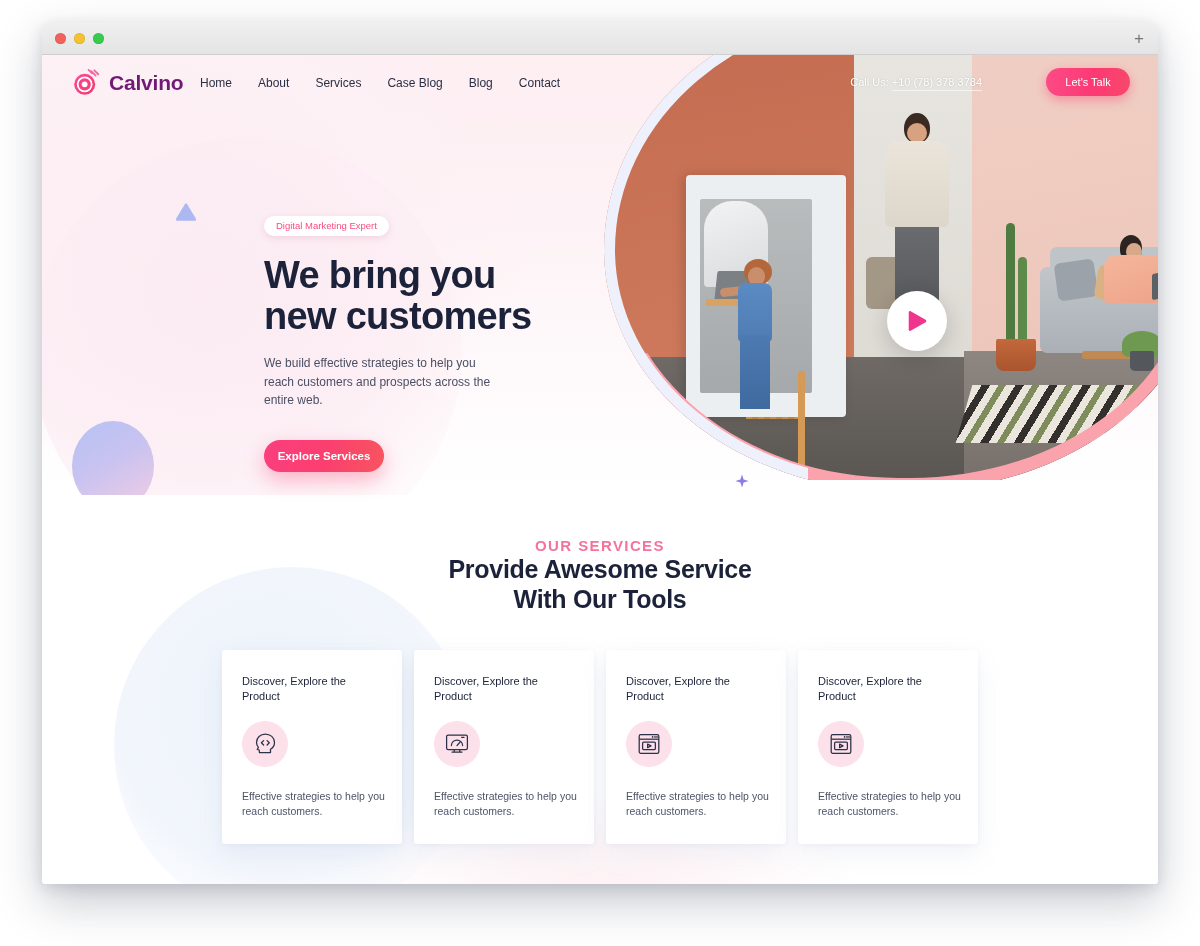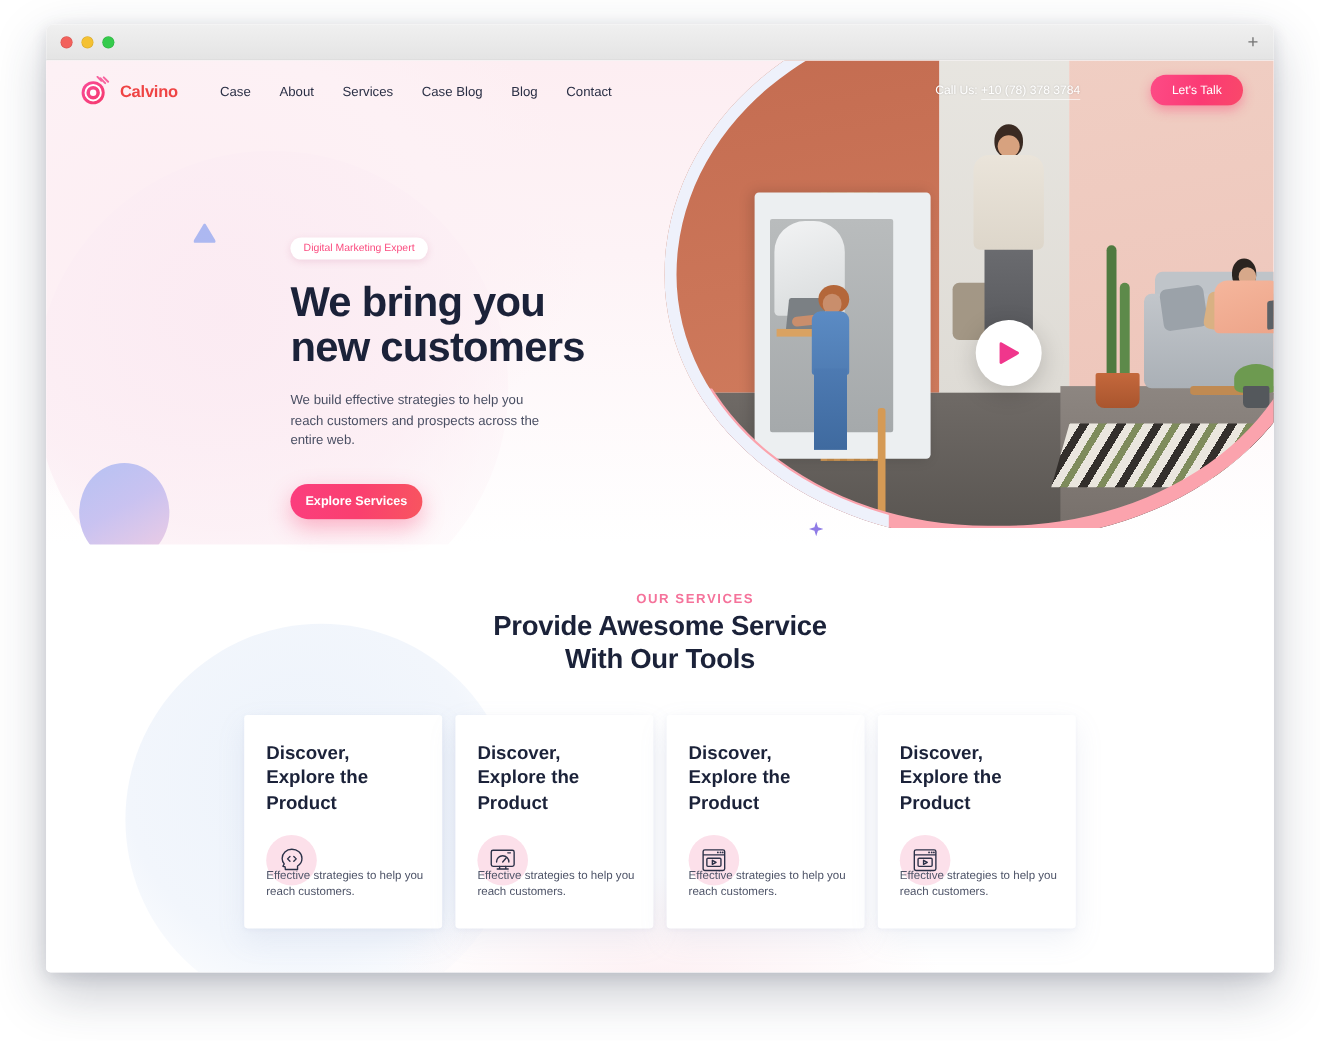--- a/index.html
+++ b/index.html
@@ -101,21 +101,21 @@
 
   
   #site-header {
     position: absolute; left: 0; top: 0;
     width: 1116px; height: 56px;
     display: flex; align-items: center;
     z-index: 20;
   }
   #logo-wrap { position: absolute; left: 30px; top: 14px; display: flex; align-items: center; gap: 9px; }
   #logo-mark { width: 28px; height: 28px; }
-  #logo-text { font-size: 15px; font-weight: 700; color: #ef4444; letter-spacing: -.2px; }
+  #logo-text { font-size: 21px; font-weight: 700; color: #701a75; letter-spacing: -.2px; }
 
   #main-nav { position: absolute; left: 158px; top: 21px; display: flex; gap: 26px; }
   #main-nav a { font-size: 12px; color: #2a2f45; text-decoration: none; white-space: nowrap; }
 
   #call-us {
     position: absolute; right: 176px; top: 21px;
     font-size: 11px; color: #ffffff; white-space: nowrap;
     text-shadow: 0 0 2px rgba(0,0,0,.2);
     text-align: center;
   }
@@ -261,42 +261,42 @@
     width: 356px; height: 356px; border-radius: 50%;
     background: radial-gradient(circle at 45% 40%, #edf3fb 0%, #f2f6fc 55%, rgba(255,255,255,0) 82%);
   }
   #services-bg-pink {
     position: absolute; left: 300px; top: 300px;
     width: 520px; height: 200px; border-radius: 50%;
     background: radial-gradient(ellipse at center, #fdf0f3 0%, rgba(255,255,255,0) 70%);
   }
   #services-eyebrow {
     position: absolute; left: 0; top: 42px; width: 1116px;
-    text-align: center; font-size: 12px; font-weight: 700;
-    letter-spacing: 1.4px; color: #f5739b; margin-left: 32px;
+    text-align: center; font-size: 15px; font-weight: 700;
+    letter-spacing: 1.4px; color: #f5739b;
   }
   #services-title {
     position: absolute; left: 0; top: 60px; width: 1116px;
     text-align: center; font-size: 25px; line-height: 1.18;
     font-weight: 700; color: #1b2239; letter-spacing: -.3px;
   }
   #cards-row {
     position: absolute; left: 180px; top: 155px;
     display: flex; gap: 12px;
     z-index: 5;
   }
   .svc-card {
     width: 180px; height: 194px;
     background: #ffffff;
     border-radius: 3px;
     padding: 24px 20px 0;
     box-shadow: 0 10px 26px rgba(130,145,190,.12), 0 1px 4px rgba(130,145,190,.08);
     position: relative;
   }
-  .svc-title { font-size: 17px; font-weight: 700; color: #1b2239; line-height: 1.32; }
+  .svc-title { font-size: 11px; font-weight: 400; color: #1b2239; line-height: 1.32; }
   .svc-icon-circle {
     margin-top: 18px;
     width: 46px; height: 46px; border-radius: 50%;
     background: #fce0ea;
     display: flex; align-items: center; justify-content: center;
   }
   .svc-desc {
     position: absolute; left: 20px; bottom: 24px;
     font-size: 10.5px; line-height: 1.5; color: #4e5468;
     width: 148px;
@@ -402,21 +402,21 @@
           </defs>
           <circle cx="14.5" cy="17.5" r="12" fill="url(#lg)"></circle>
           <circle cx="14.5" cy="17.5" r="8" fill="none" stroke="#fff" stroke-width="2"></circle>
           <circle cx="14.5" cy="17.5" r="3.3" fill="#fff"></circle>
           <path d="M22 2.5 27 7.5M25.5 1.5 30 6M19 1 23 5" stroke="#f7649f" stroke-width="2.1" stroke-linecap="round" fill="none"></path>
         </svg>
         <span id="logo-text">Calvino</span>
       </div>
 
       <nav id="main-nav">
-        <a href="#">Case</a>
+        <a href="#">Home</a>
         <a href="#">About</a>
         <a href="#">Services</a>
         <a href="#">Case Blog</a>
         <a href="#">Blog</a>
         <a href="#">Contact</a>
       </nav>
 
       <div id="call-us">
         <span>Call Us:</span>
         <span class="num">+10 (78) 378 3784</span>

